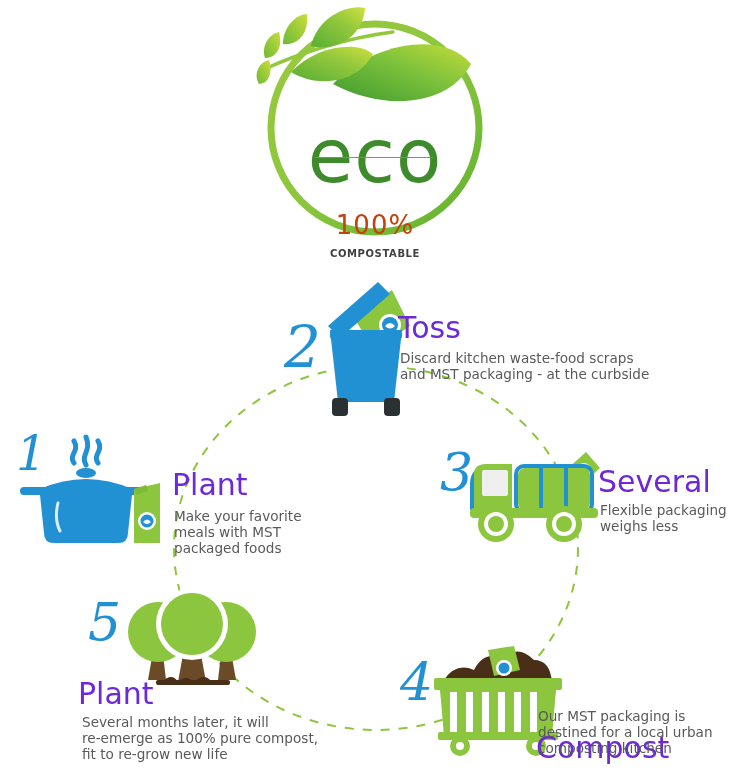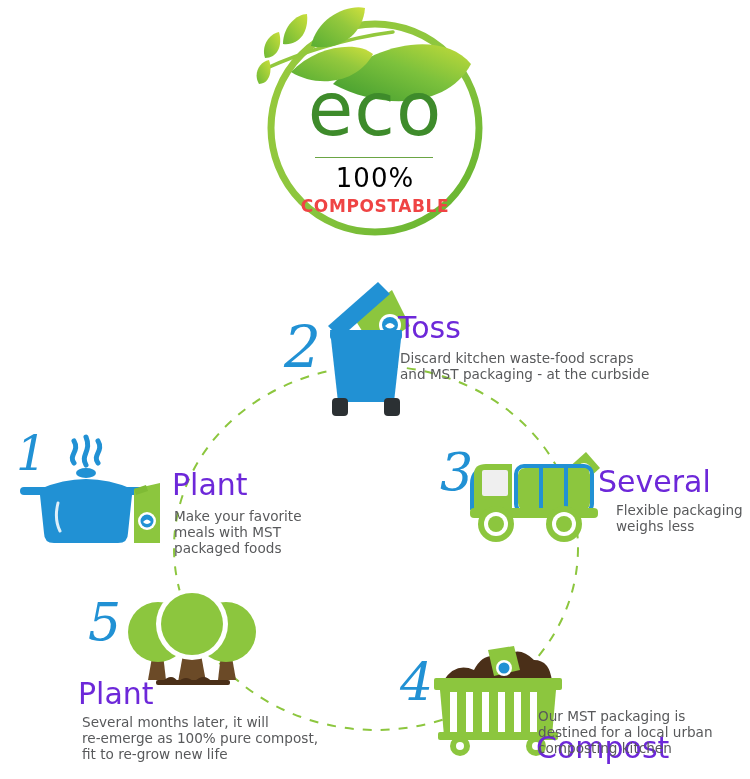--- a/index.html
+++ b/index.html
@@ -25,20 +25,21 @@
     top: 2px;
     width: 244px;
     height: 244px;
   }
   .eco-text {
     position: absolute;
     left: 0;
     width: 244px;
     text-align: center;
     font-family: "DejaVu Sans", sans-serif;
+    margin-top: 47px;
   }
   #eco-word {
     top: 70px;
     font-size: 74px;
     line-height: 74px;
     letter-spacing: 1px;
     color: #3E8B2B;
     font-weight: 400;
   }
   #eco-rule {
@@ -46,28 +47,28 @@
     left: 62px;
     top: 155px;
     width: 118px;
     height: 1px;
     background: #6aa544;
   }
   #eco-pct {
     top: 163px;
     font-size: 26px;
     line-height: 26px;
-    color: #000000;
+    color: #c2410c;
     letter-spacing: 1px;
   }
   #eco-compost {
     top: 198px;
-    font-size: 17px;
+    font-size: 10px;
     line-height: 13px;
-    color: #ef4444;
+    color: #404040;
     letter-spacing: 0.6px;
     font-weight: 600;
   }
 
   
   .step { position: absolute; }
 
   .step-num {
     position: absolute;
     color: #2191D4;
@@ -247,21 +248,21 @@
         <circle cx="36" cy="84" r="18" fill="#8CC63E"></circle>
         <circle cx="36" cy="84" r="12" fill="#ffffff"></circle>
         <circle cx="36" cy="84" r="8" fill="#8CC63E"></circle>
         <circle cx="104" cy="84" r="18" fill="#8CC63E"></circle>
         <circle cx="104" cy="84" r="12" fill="#ffffff"></circle>
         <circle cx="104" cy="84" r="8" fill="#8CC63E"></circle>
       </svg>
     </div>
 
     <div class="step-title" style="left:158px; top:26px;">Several</div>
-    <div class="step-desc" style="left:160px; top:62px;margin-left:16px;">Flexible packaging
+    <div class="step-desc" style="left:160px; top:62px;">Flexible packaging
 weighs less</div>
   </div>
 
   <div class="step" id="step-compost">
     <div class="step-num" style="left:0px; top:16px; font-size:52px;">4</div>
 
     <div class="icon-box" style="left:28px; top:0px;">
       <svg width="145" height="120" viewBox="0 0 145 120">
 
         <path d="M16 40 q12 -18 30 -10 q10 -20 30 -12 q14 -14 30 2 q16 0 18 22 Z" fill="#4A2F18"></path>

